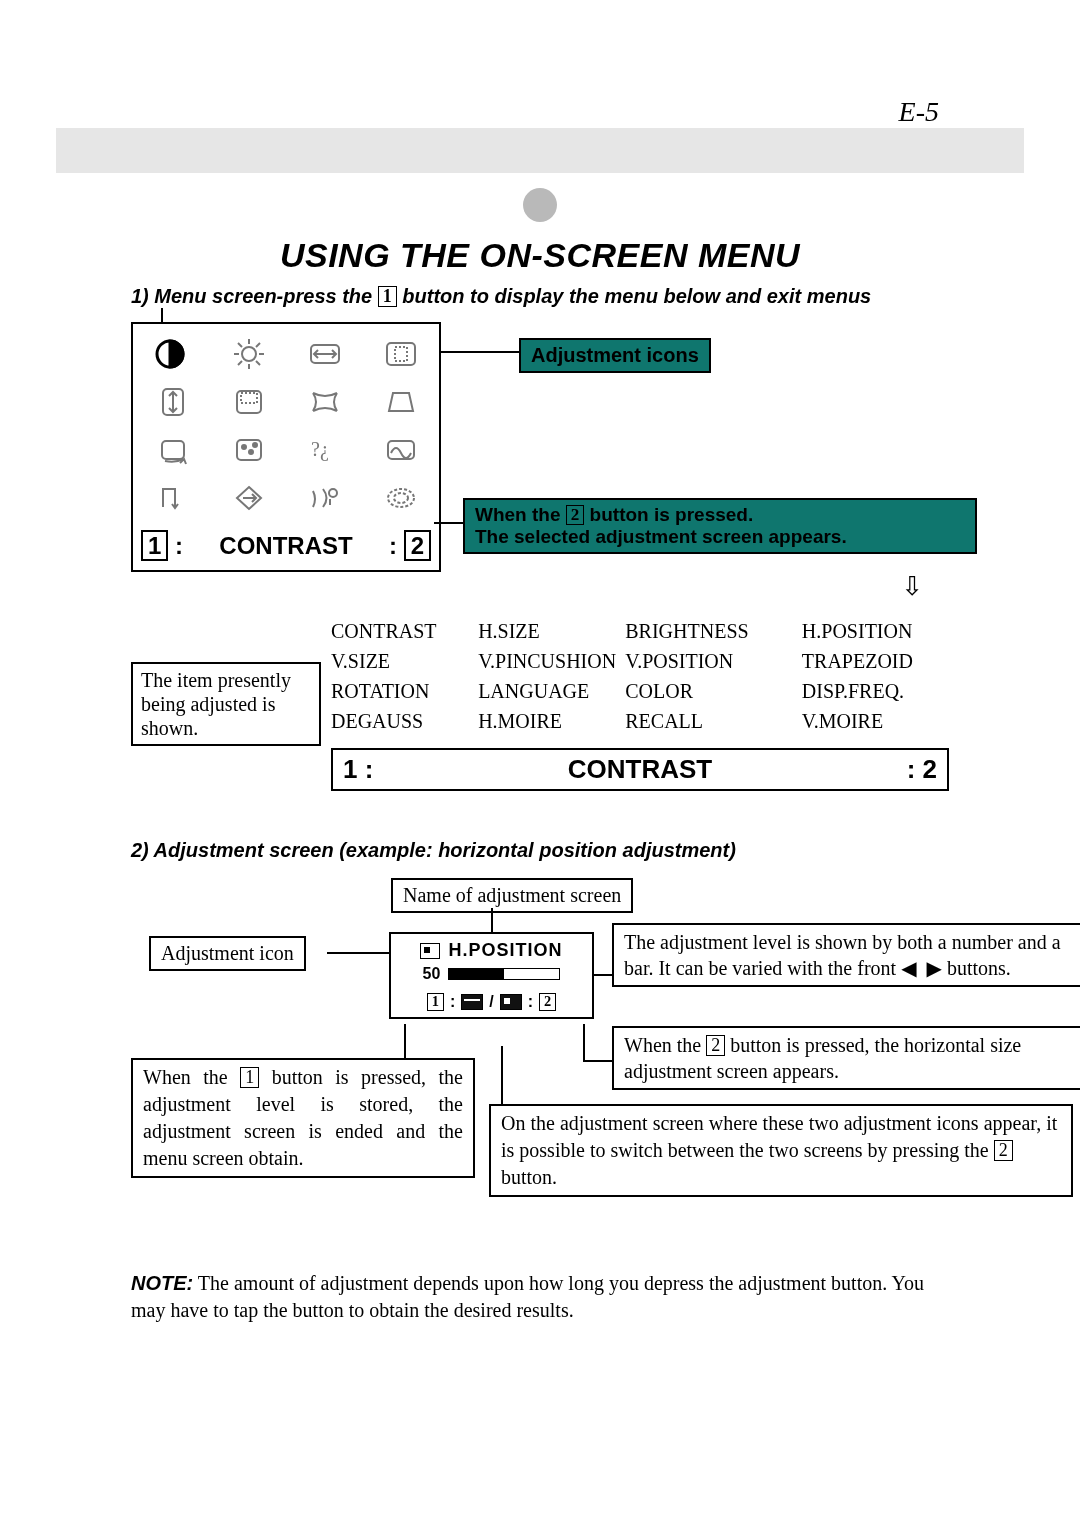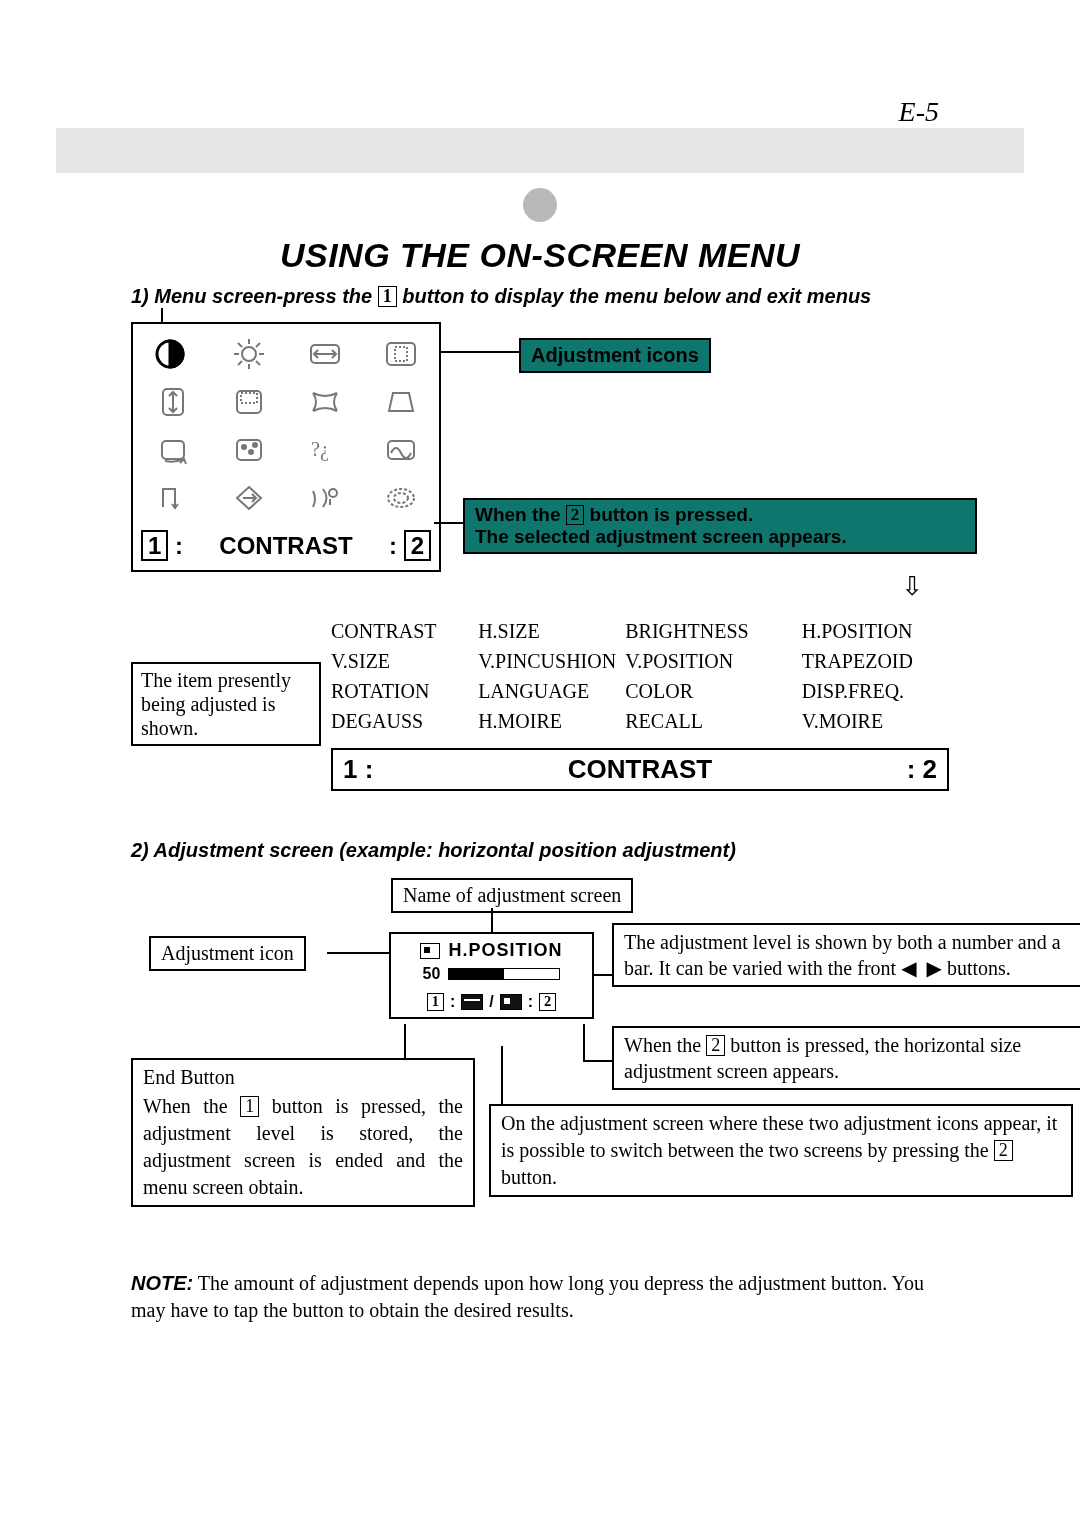--- a/index.html
+++ b/index.html
@@ -501,21 +501,20 @@
         </div>
         <div class="line" style="left:463px; top:96px; width:18px; height:2px;"></div>
 
         <div class="callout-plain" style="left:481px; top:148px; width:450px; line-height:1.3;">
           <span>When the </span><span class="boxnum">2</span><span> button is pressed, the horizontal size adjustment screen appears.</span>
         </div>
         <div class="line" style="left:452px; top:146px; width:2px; height:38px;"></div>
         <div class="line" style="left:452px; top:182px; width:29px; height:2px;"></div>
 
         <div class="callout-plain" style="left:0px; top:180px; width:320px; line-height:1.35; text-align:justify;">
-          <div style="margin-bottom:2px;">End Button</div>
           <span>When the </span><span class="boxnum">1</span><span> button is pressed, the adjustment level is stored, the adjustment screen is ended and the menu screen obtain.</span>
         </div>
         <div class="line" style="left:273px; top:146px; width:2px; height:34px;"></div>
 
         <div class="callout-plain" style="left:358px; top:226px; width:560px; line-height:1.35;">
           <span>On the adjustment screen where these two adjustment icons appear, it is possible to switch between the two screens by pressing the </span><span class="boxnum">2</span><span> button.</span>
         </div>
         <div class="line" style="left:370px; top:168px; width:2px; height:58px;"></div>
       </div>
 

